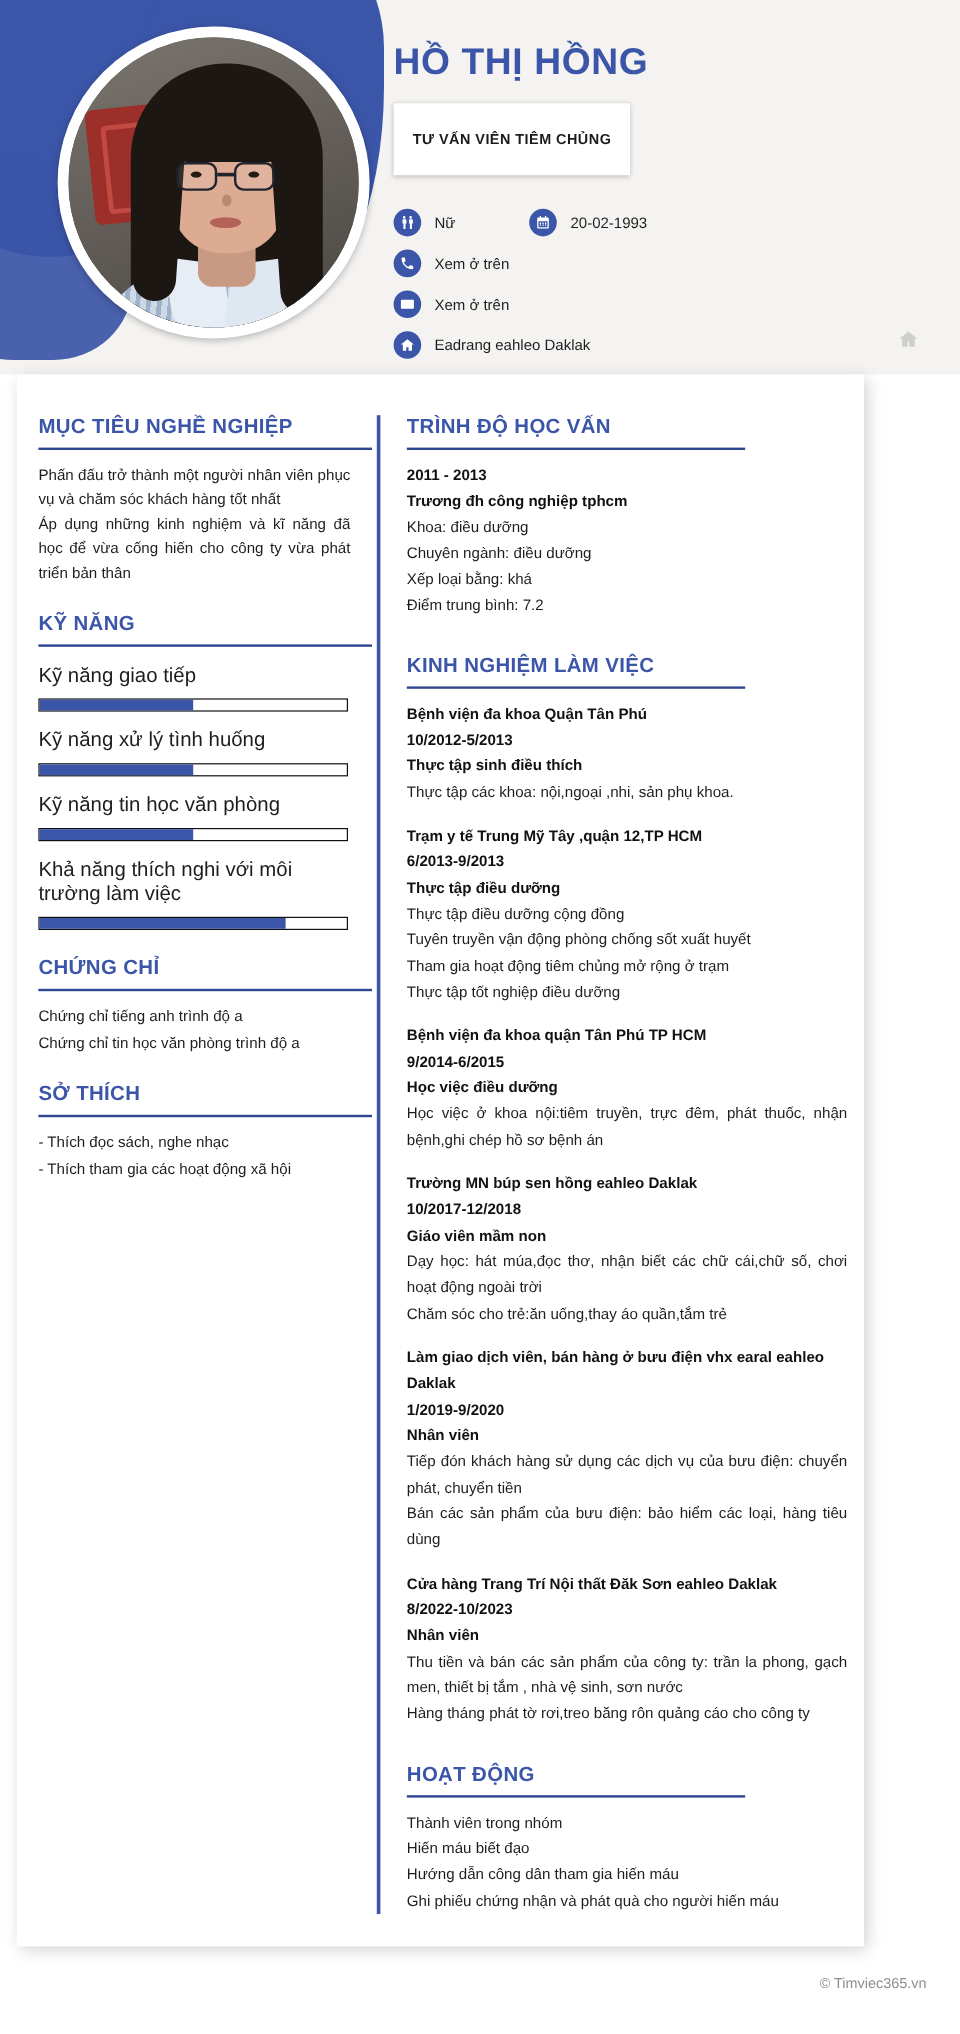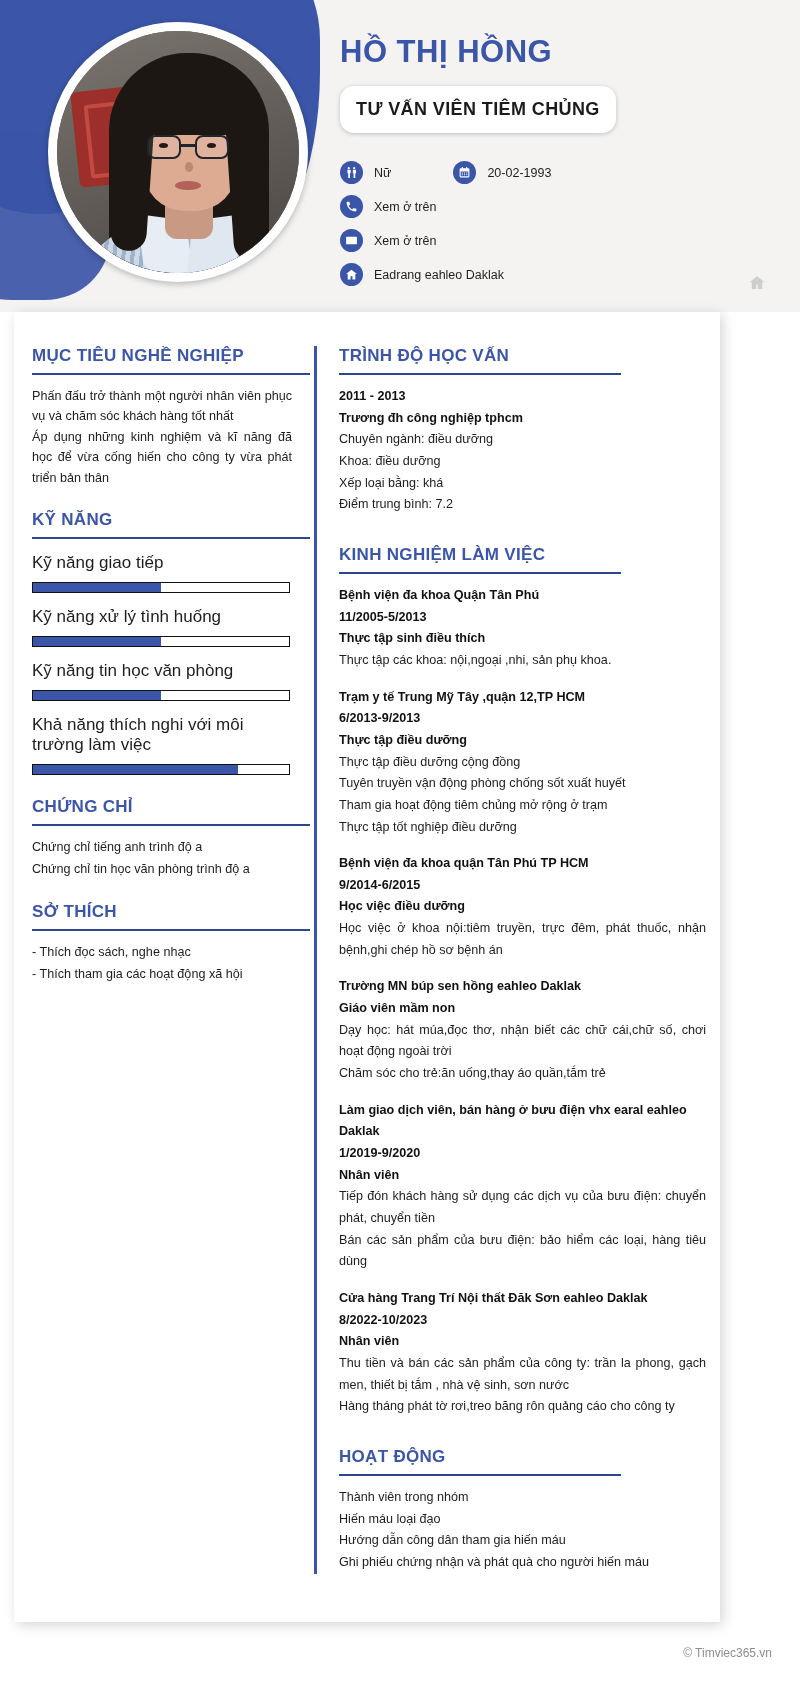--- a/index.html
+++ b/index.html
@@ -78,30 +78,30 @@
   .p-bridge { position:absolute; left:124px; top:113px; width:14px; height:2.5px; background:#20242c; }
   .p-eyeL, .p-eyeR { position:absolute; top:112px; width:9px; height:5px; background:#241a14; border-radius:50%; }
   .p-eyeL { left:102px; } .p-eyeR { left:150px; }
   .p-lips { position:absolute; left:118px; top:150px; width:26px; height:9px; background:#b4615a; border-radius:50%; }
   .p-nose { position:absolute; left:128px; top:131px; width:8px; height:10px; background:rgba(160,110,85,.55); border-radius:50%; }
   .hdr-tiny-logo {
     position:absolute; right:34px; bottom:20px;
     width:18px; height:18px; opacity:.35;
   }
 
-  .hdr-right { position: absolute; left: 340px; top: 34px; width: 440px; }
+  .hdr-right { position: absolute; left: 328px; top: 34px; width: 440px; }
   .name {
     font-size: 31px; font-weight: 700; letter-spacing: .5px;
     color: #3b55a8; text-transform: uppercase;
   }
   .title-badge {
     display: inline-block; margin-top: 16px;
     background: #ffffff; color: #1b1b1b;
-    font-size: 18px; font-weight: 700; letter-spacing: .4px;
-    padding: 13px 16px; border-radius: 14px;
+    font-size: 12px; font-weight: 700; letter-spacing: .4px;
+    padding: 23px 16px; border-radius: 1px;
     box-shadow: 0 1px 4px rgba(0,0,0,.22);
     text-transform: uppercase;
   }
   .contacts { margin-top: 28px; }
   .c-row { display: flex; align-items: center; margin-bottom: 11px; text-align: center; }
   .c-item { display: flex; align-items: center; }
   .c-item + .c-item { margin-left: 62px; }
   .c-ico {
     width: 23px; height: 23px; border-radius: 50%;
     background: #3b55a8; color: #fff;
@@ -306,34 +306,34 @@
       <div class="list-line">- Thích tham gia các hoạt động xã hội</div>
     </div>
 
     <div class="col-right">
 
       <h2 class="sec">TRÌNH ĐỘ HỌC VẤN</h2>
       <div class="rule"></div>
       <div class="entry">
         <div class="e-b">2011 - 2013</div>
         <div class="e-b">Trương đh công nghiệp tphcm</div>
+        <div class="e-n">Khoa: điều dưỡng</div>
         <div class="e-n">Chuyên ngành: điều dưỡng</div>
-        <div class="e-n">Khoa: điều dưỡng</div>
         <div class="e-n">Xếp loại bằng: khá</div>
         <div class="e-n">Điểm trung bình: 7.2</div>
       </div>
 
       <div class="gap-sm"></div>
 
       <h2 class="sec">KINH NGHIỆM LÀM VIỆC</h2>
       <div class="rule"></div>
 
       <div class="entry">
         <div class="e-b">Bệnh viện đa khoa Quận Tân Phú</div>
-        <div class="e-b">11/2005-5/2013</div>
+        <div class="e-b">10/2012-5/2013</div>
         <div class="e-b">Thực tập sinh điều thích</div>
         <div class="e-n">Thực tập các khoa: nội,ngoại ,nhi, sản phụ khoa.</div>
       </div>
 
       <div class="entry">
         <div class="e-b">Trạm y tế Trung Mỹ Tây ,quận 12,TP HCM</div>
         <div class="e-b">6/2013-9/2013</div>
         <div class="e-b">Thực tập điều dưỡng</div>
         <div class="e-n">Thực tập điều dưỡng cộng đồng</div>
         <div class="e-n">Tuyên truyền vận động phòng chống sốt xuất huyết</div>
@@ -343,20 +343,21 @@
 
       <div class="entry">
         <div class="e-b">Bệnh viện đa khoa quận Tân Phú TP HCM</div>
         <div class="e-b">9/2014-6/2015</div>
         <div class="e-b">Học việc điều dưỡng</div>
         <div class="e-n">Học việc ở khoa nội:tiêm truyền, trực đêm, phát thuốc, nhận bệnh,ghi chép hồ sơ bệnh án</div>
       </div>
 
       <div class="entry">
         <div class="e-b">Trường MN búp sen hồng eahleo Daklak</div>
+        <div class="e-b">10/2017-12/2018</div>
         <div class="e-b">Giáo viên mầm non</div>
         <div class="e-n">Dạy học: hát múa,đọc thơ, nhận biết các chữ cái,chữ số, chơi hoạt động ngoài trời</div>
         <div class="e-n">Chăm sóc cho trẻ:ăn uống,thay áo quần,tắm trẻ</div>
       </div>
 
       <div class="entry">
         <div class="e-b">Làm giao dịch viên, bán hàng ở bưu điện vhx earal eahleo Daklak</div>
         <div class="e-b">1/2019-9/2020</div>
         <div class="e-b">Nhân viên</div>
         <div class="e-n">Tiếp đón khách hàng sử dụng các dịch vụ của bưu điện: chuyển phát, chuyển tiền</div>
@@ -369,20 +370,20 @@
         <div class="e-b">Nhân viên</div>
         <div class="e-n">Thu tiền và bán các sản phẩm của công ty: trần la phong, gạch men, thiết bị tắm , nhà vệ sinh, sơn nước</div>
         <div class="e-n">Hàng tháng phát tờ rơi,treo băng rôn quảng cáo cho công ty</div>
       </div>
 
       <div class="gap-sm"></div>
 
       <h2 class="sec">HOẠT ĐỘNG</h2>
       <div class="rule"></div>
       <div class="e-n">Thành viên trong nhóm</div>
-      <div class="e-n">Hiến máu loại đạo</div>
+      <div class="e-n">Hiến máu biết đạo</div>
       <div class="e-n">Hướng dẫn công dân tham gia hiến máu</div>
       <div class="e-n">Ghi phiếu chứng nhận và phát quà cho người hiến máu</div>
     </div>
   </div>
 </div>
 
 <div class="footer">© Timviec365.vn</div>
 
 </body></html>

